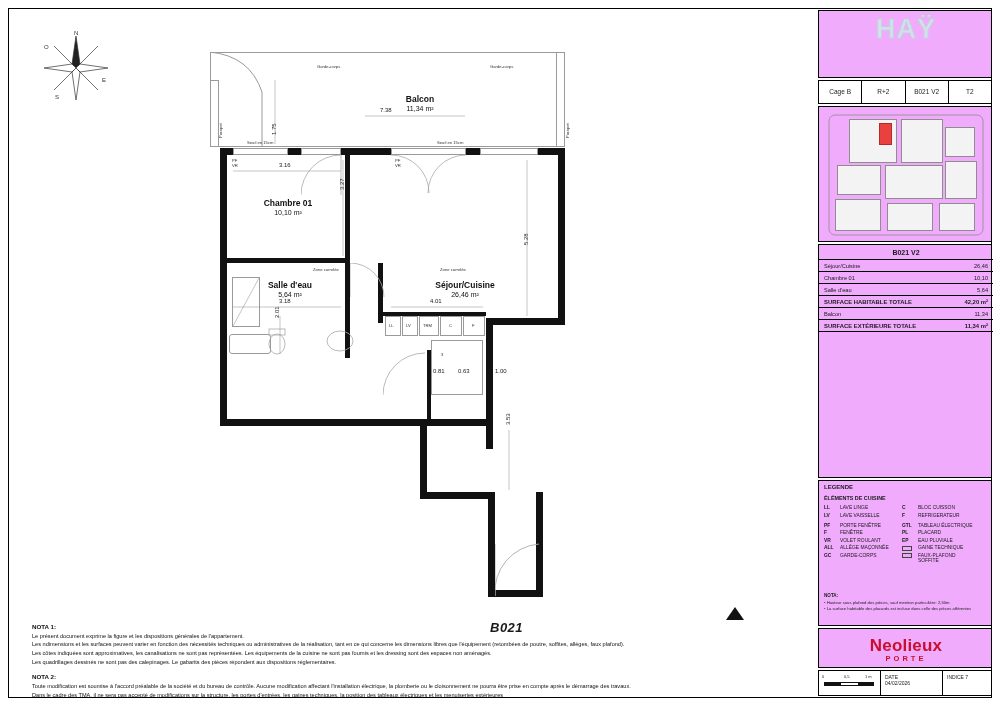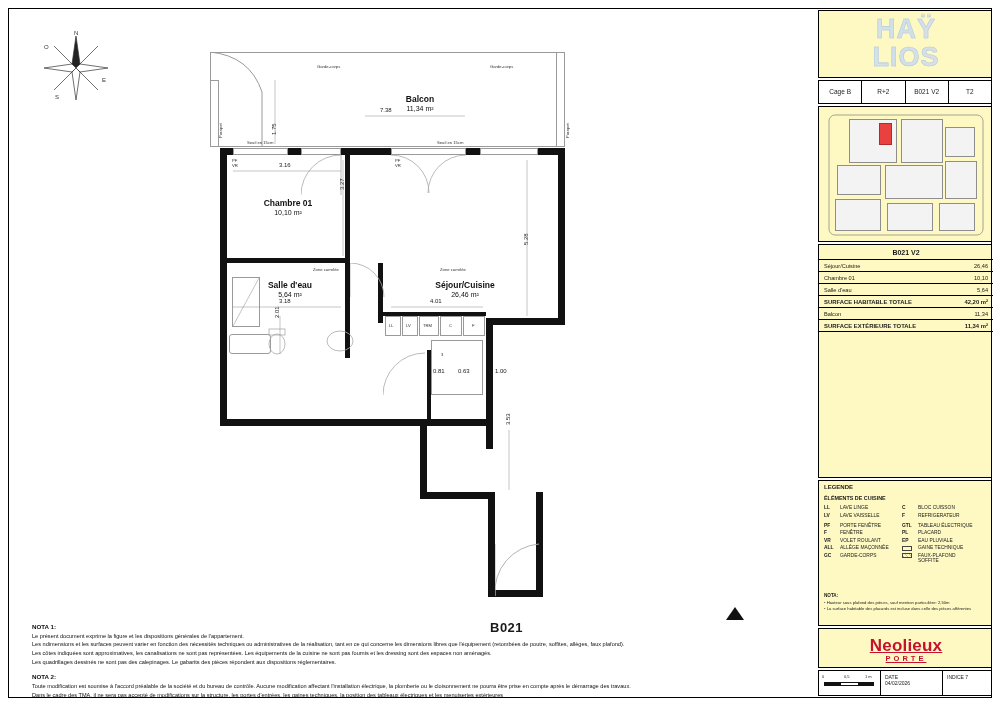--- a/index.html
+++ b/index.html
@@ -46,21 +46,21 @@
   }
 
   
   .notes { position:absolute; left:22px; top:612px; width:770px; font-size:5.6px; line-height:1.55; color:#111; }
   .notes .hd { font-weight:bold; font-size:6.2px; }
   .notes p { margin:0; }
   .notes .gap { height:6px; }
 
   
   .panel { position:absolute; left:818px; top:10px; width:174px; height:686px; }
-  .box { position:absolute; border:1px solid #000; background:#fef9c3; }
+  .box { position:absolute; border:1px solid #000; background:#f0abfc; }
 
   .logo-box { left:0; top:0; width:174px; height:68px; border:1px solid #000; }
   .logo {
     position:absolute; left:0; top:4px; width:174px; text-align:center;
     font-size:27px; font-weight:bold; letter-spacing:1px; line-height:1.05;
     background:linear-gradient(90deg,#dfe8ee,#cfe0ea 45%,#e8dfe8);
     -webkit-background-clip:text; background-clip:text; color:transparent;
     -webkit-text-stroke:0.6px #b9ccd8;
   }
   .logo .l2 { display:block; }
@@ -89,21 +89,21 @@
   .leg-grid .c1 { width:16px; font-weight:bold; }
   .leg-grid .c2 { width:62px; }
   .leg-grid .c3 { width:16px; font-weight:bold; }
   .leg-grid .c4 { width:66px; }
   .leg-grid .sq { display:inline-block; width:10px; height:5px; border:1px solid #444; margin-right:3px; vertical-align:middle; }
   .leg-grid .sq.hatch2 { background:repeating-linear-gradient(45deg,#bbb 0 1px,transparent 1px 3px); }
   .leg-note { position:absolute; left:5px; top:112px; width:164px; font-size:4.2px; line-height:1.5; color:#222; }
   .leg-note b { font-size:4.6px; }
 
   .brand-box { position:absolute; left:0; top:618px; width:174px; height:40px; border:1px solid #000; }
-  .brand { position:absolute; left:0; top:7px; width:174px; text-align:center; font-size:17px; font-weight:bold; color:#c8102e; letter-spacing:.2px;text-decoration:underline; }
+  .brand { position:absolute; left:0; top:7px; width:174px; text-align:center; font-size:17px; font-weight:bold; color:#c8102e; letter-spacing:.2px; }
   .brand .sub { display:block; font-size:7.5px; letter-spacing:3px; color:#c8102e; margin-top:-2px; }
 
   .foot { position:absolute; left:0; top:660px; width:174px; height:26px; border:1px solid #000; display:flex; }
   .foot .scale { width:62px; border-right:1px solid #000; position:relative; }
   .foot .scale .bar { position:absolute; left:5px; top:11px; width:50px; height:4px; background:linear-gradient(90deg,#111 0 16px,#fff 16px 33px,#111 33px 50px); border:1px solid #111; }
   .foot .scale .t { position:absolute; font-size:4px; top:3px; }
   .foot .date { width:62px; border-right:1px solid #000; font-size:5px; padding:3px 4px; }
   .foot .ind { flex:1; font-size:5px; padding:3px 4px; }
 </style>
 </head>
@@ -265,42 +265,41 @@
         <line x1="138" y1="120" x2="138" y2="216"></line>
         <line x1="322" y1="120" x2="322" y2="276"></line>
         <line x1="75" y1="276" x2="75" y2="314"></line>
         <line x1="304" y1="390" x2="304" y2="450"></line>
         <line x1="70" y1="40" x2="70" y2="104"></line>
         <line x1="160" y1="76" x2="260" y2="76"></line>
       </g>
     </svg>
 
     <div class="north-tri"></div>
-    <div class="unit-code" style="left:285px;top:580px;">B021</div>
+    <div class="unit-code" style="left:285px;top:580px;font-style:italic;">B021</div>
   </div>
 
   <div class="notes">
     <p class="hd">NOTA 1:</p>
     <p>Le présent document exprime la figure et les dispositions générales de l'appartement.</p>
     <p>Les ndimensions et les surfaces peuvent varier en fonction des nécessités techniques ou administratives de la réalisation, tant en ce qui concerne les dimensions libres que l'équipement (retombées de poutre, soffites, allèges, faux plafond).</p>
     <p>Les côtes indiquées sont approximatives, les canalisations ne sont pas représentées. Les équipements de la cuisine ne sont pas fournis et les dressing sont des espaces non aménagés.</p>
     <p>Les quadrillages dessinés ne sont pas des calepinages. Le gabarits des pièces répondent aux dispositions réglementaires.</p>
     <div class="gap"></div>
     <p class="hd">NOTA 2:</p>
     <p>Toute modification est soumise à l'accord préalable de la société et du bureau de contrôle. Aucune modification affectant l'installation électrique, la plomberie ou le cloisonnement ne pourra être prise en compte après le démarrage des travaux.</p>
     <p>Dans le cadre des TMA, il ne sera pas accepté de modifications sur la structure, les portes d'entrées, les gaines techniques, la position des tableaux électriques et les menuiseries extérieures</p>
   </div>
 </div>
 
 <div class="panel">
 
   <div class="box logo-box">
     <div class="logo">
       <span>HAŸ</span>
-      <span class="l2">LIOS</span>
     </div>
   </div>
 
   <div class="idrow">
     <div>Cage  B</div>
     <div>R+2</div>
     <div>B021
 V2</div>
     <div>T2</div>
   </div>

